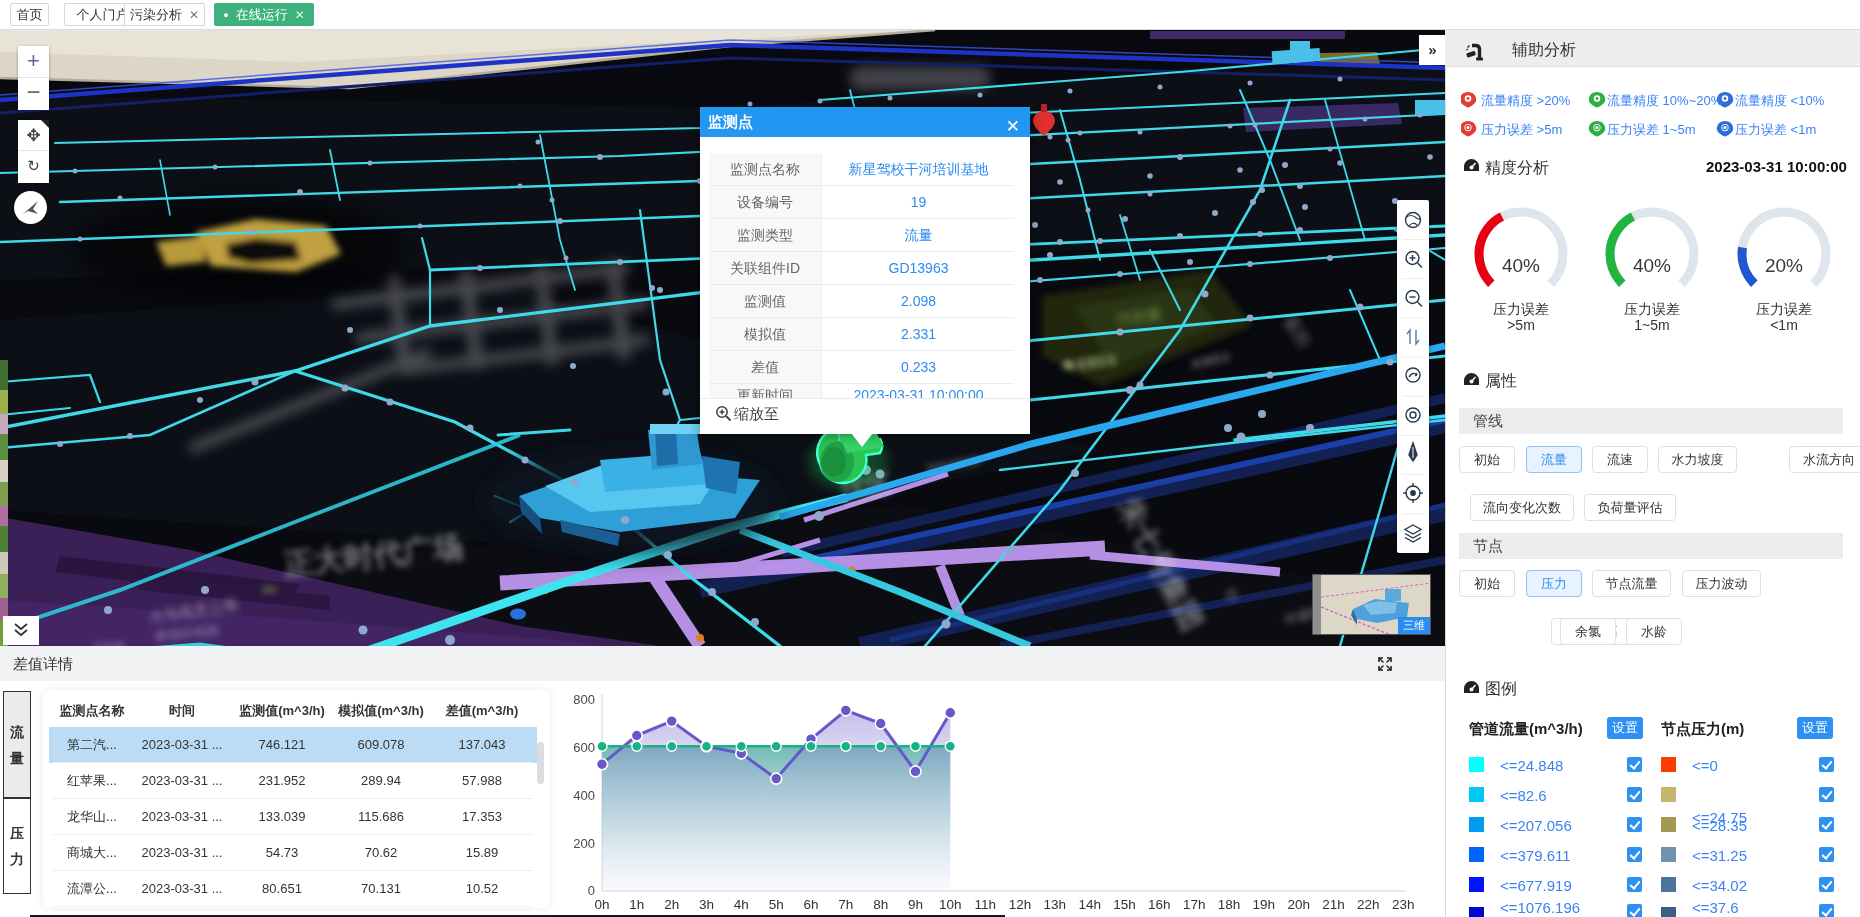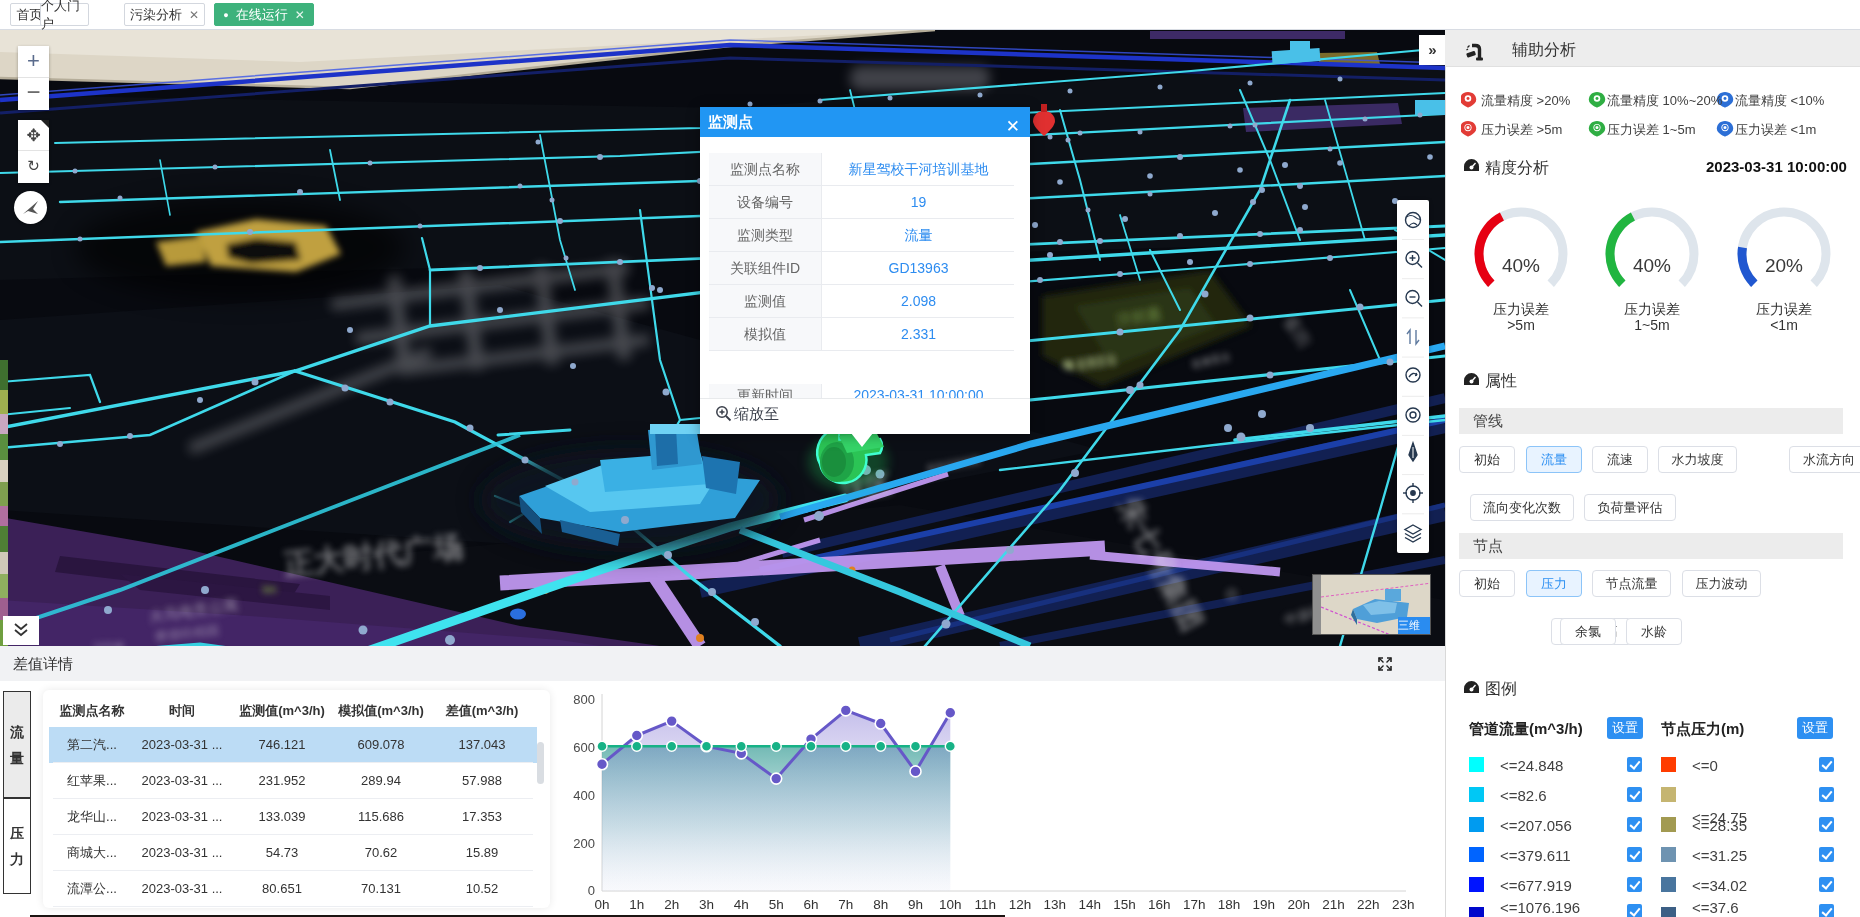--- a/index.html
+++ b/index.html
@@ -28,21 +28,21 @@
 .trow{position:absolute;left:10px;width:480px;height:36px;border-bottom:1px solid #eceef2;font-size:13px;color:#333}
 .trow span{position:absolute;top:0;line-height:36px;text-align:center}
 .c1{left:0;width:78px}.c2{left:78px;width:102px}.c3{left:180px;width:98px}.c4{left:278px;width:100px}.c5{left:378px;width:102px}
 
 #side{left:1445px;top:30px;width:415px;height:887px;background:#fff;border-left:1px solid #d9d9d9}
 #sidehead{left:1445px;top:30px;width:415px;height:37px;background:#ededed;font-size:16px;color:#333;line-height:39px;border-bottom:1px solid #e0e0e0}
 .sbar{position:absolute;left:1459px;width:384px;height:26px;background:#ececec;font-size:15px;color:#444;line-height:26px;padding-left:14px}
 .btn{position:absolute;height:27px;border:1px solid #dcdfe6;border-radius:4px;background:#fff;font-size:13px;color:#333;text-align:center}
 .btn.on{background:#e8f3ff;border-color:#8cc4f8;color:#2e90f2}
 .stitle{position:absolute;font-size:16px;color:#333}
-.legtxt{position:absolute;font-size:15px;color:#404040}
+.legtxt{position:absolute;font-size:15px;color:#3b82f6}
 .sw{position:absolute;width:15px;height:15px}
 .cb{position:absolute;width:15px;height:15px;background:#2e90f2;border-radius:2px}
 .cb:after{content:"";position:absolute;left:4.5px;top:1.5px;width:4px;height:8px;border:solid #fff;border-width:0 2px 2px 0;transform:rotate(40deg)}
 .setbtn{position:absolute;width:36px;height:22px;background:#2e90f2;border-radius:3px;color:#fff;font-size:13px;text-align:center;line-height:22px}
 .gaugelab{position:absolute;width:120px;text-align:center;font-size:14px;color:#333;line-height:16px}
 .pct{position:absolute;width:120px;text-align:center;font-size:19px;color:#3a3a3a}
 </style>
 </head>
 <body>
 <div id="root">
@@ -438,34 +438,34 @@
   <div class="a" style="left:1312px;top:574px;width:119px;height:61px;background:#ddd7c8;border:1px solid #555;overflow:hidden">
     <div class="a" style="left:0;top:0;width:8px;height:61px;background:#8f8f8f"></div>
     <svg class="a" style="left:0;top:0" width="119" height="61">
       <line x1="8" y1="22" x2="119" y2="8" stroke="#e060c0" stroke-width="1" stroke-dasharray="3 2"></line>
       <line x1="8" y1="32" x2="80" y2="61" stroke="#d050d0" stroke-width="1.2" stroke-dasharray="3 2"></line>
       <polygon points="40,34 62,24 96,28 94,42 64,48 44,44" fill="#4f9fd8"></polygon>
       <polygon points="50,30 66,26 84,28 82,38 58,40" fill="#7fc0e8"></polygon>
       <rect x="72" y="14" width="16" height="12" fill="#5aa8dc"></rect>
       <polygon points="40,34 44,44 44,50 38,40" fill="#2f6f9f"></polygon>
     </svg>
-    <div class="a" style="right:0;bottom:0;width:32px;height:17px;background:#2a8cf0;color:#fff;font-size:11px;text-align:left;line-height:17px">三维</div>
+    <div class="a" style="right:0;bottom:0;width:32px;height:17px;background:#2a8cf0;color:#fff;font-size:11px;text-align:center;line-height:17px">三维</div>
   </div>
 
   <div class="a" style="left:3px;top:616px;width:36px;height:29px;background:#fff;text-align:center">
     <svg width="36" height="29">
         <path d="M12,8 L18,13 L24,8 M12,14 L18,19 L24,14" stroke="#333" stroke-width="1.8" fill="none"></path>
       </svg>
   </div>
 
   <div class="a" style="left:0;top:646px;width:3px;height:271px;background:repeating-linear-gradient(180deg,#5a8f3f 0 14px,#c8b8a8 14px 22px,#9f6f8f 22px 34px,#6f9f3f 34px 48px)"></div>
 
   <div class="a" id="tabbar">
     <div class="tab" style="left:10px;width:39px">首页</div>
-    <div class="tab" style="left:40px;width:49px">个人门户</div>
+    <div class="tab" style="left:64px;width:77px">个人门户</div>
     <div class="tab" style="left:124px;width:81px">污染分析 <span class="x">✕</span></div>
     <div class="tab tabg" style="left:214px;width:100px"><span style="font-size:9px">●</span> 在线运行 <span class="x">✕</span></div>
   </div>
 
   <div class="a" id="popup">
     <div class="a" id="popuphead">监测点<span class="a" id="popupx">✕</span></div>
     <div class="prow" style="top:46px">
         <span class="lc">监测点名称</span>
         <span class="rc">新星驾校干河培训基地</span>
       </div>
@@ -481,20 +481,24 @@
         <span class="lc">关联组件ID</span>
         <span class="rc">GD13963</span>
       </div>
     <div class="prow" style="top:178px">
         <span class="lc">监测值</span>
         <span class="rc">2.098</span>
       </div>
     <div class="prow" style="top:211px">
         <span class="lc">模拟值</span>
         <span class="rc">2.331</span>
+      </div>
+    <div class="prow" style="top:244px">
+        <span class="lc">差值</span>
+        <span class="rc">0.233</span>
       </div>
     <div class="prow" style="top:277px;height:14px;overflow:hidden;border-bottom:none">
         <span class="lc" style="line-height:23px;height:14px">更新时间</span>
         <span class="rc" style="line-height:23px;height:14px">2023-03-31 10:00:00</span>
       </div>
     <div class="a" style="left:0;top:291px;width:330px;height:1px;background:#e8eaec"></div>
     <svg class="a" style="left:15px;top:298px" width="17" height="17" viewBox="0 0 17 17" fill="none" stroke="#3a3f4a" stroke-width="1.5">
       <circle cx="7" cy="7" r="5.2"></circle>
         <line x1="11" y1="11" x2="15.5" y2="15.5" stroke-width="1.8"></line>
         <line x1="4.5" y1="7" x2="9.5" y2="7"></line>

